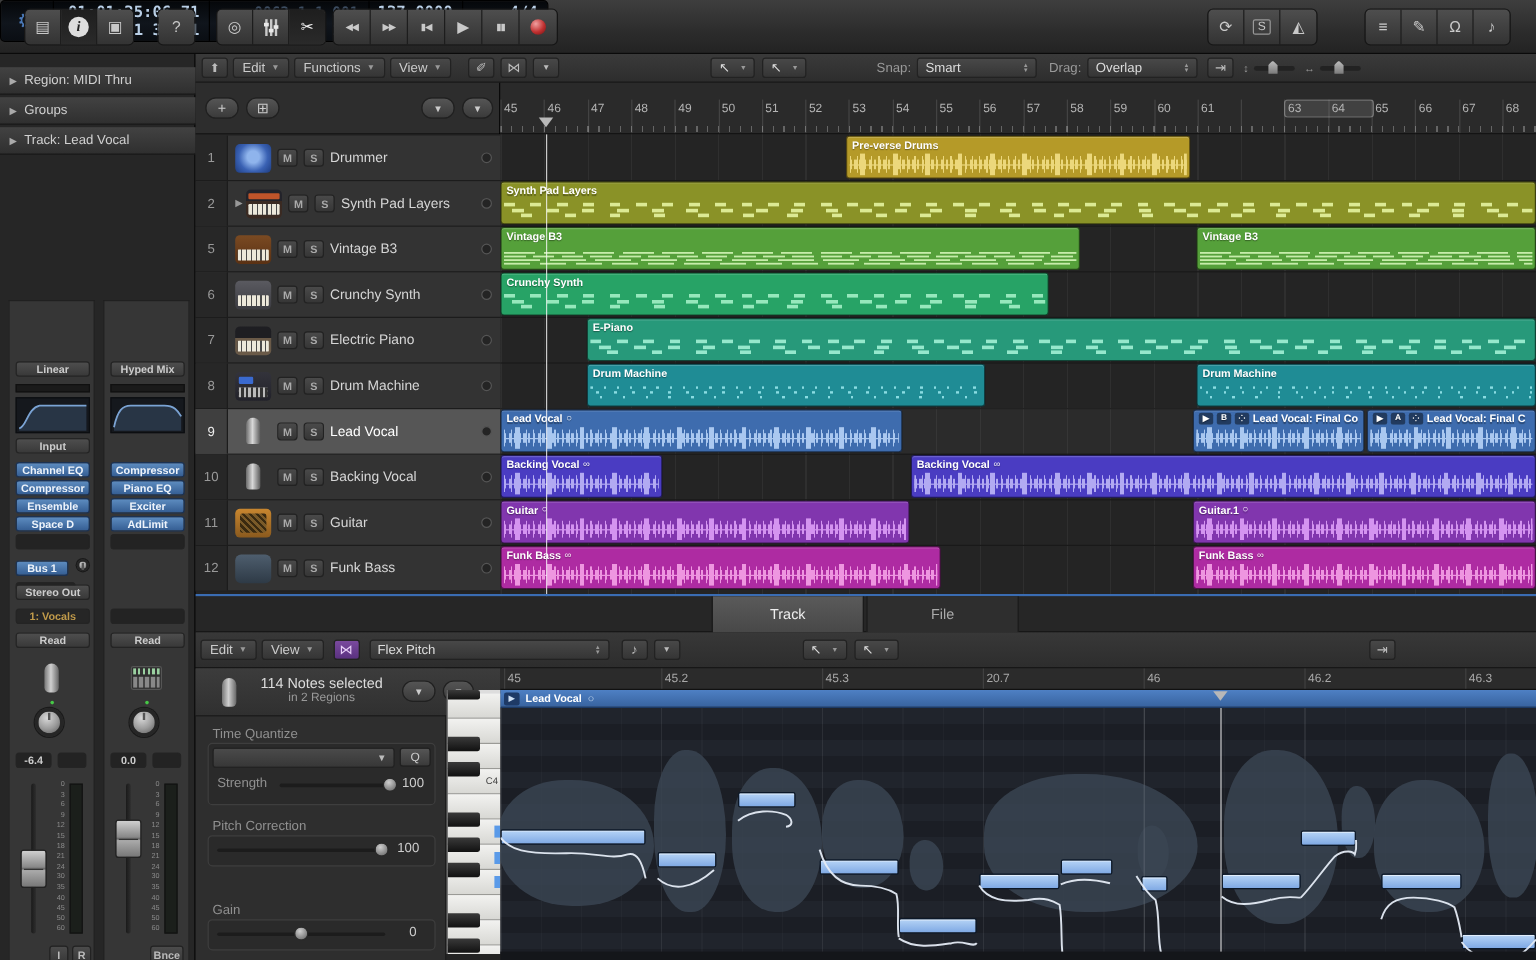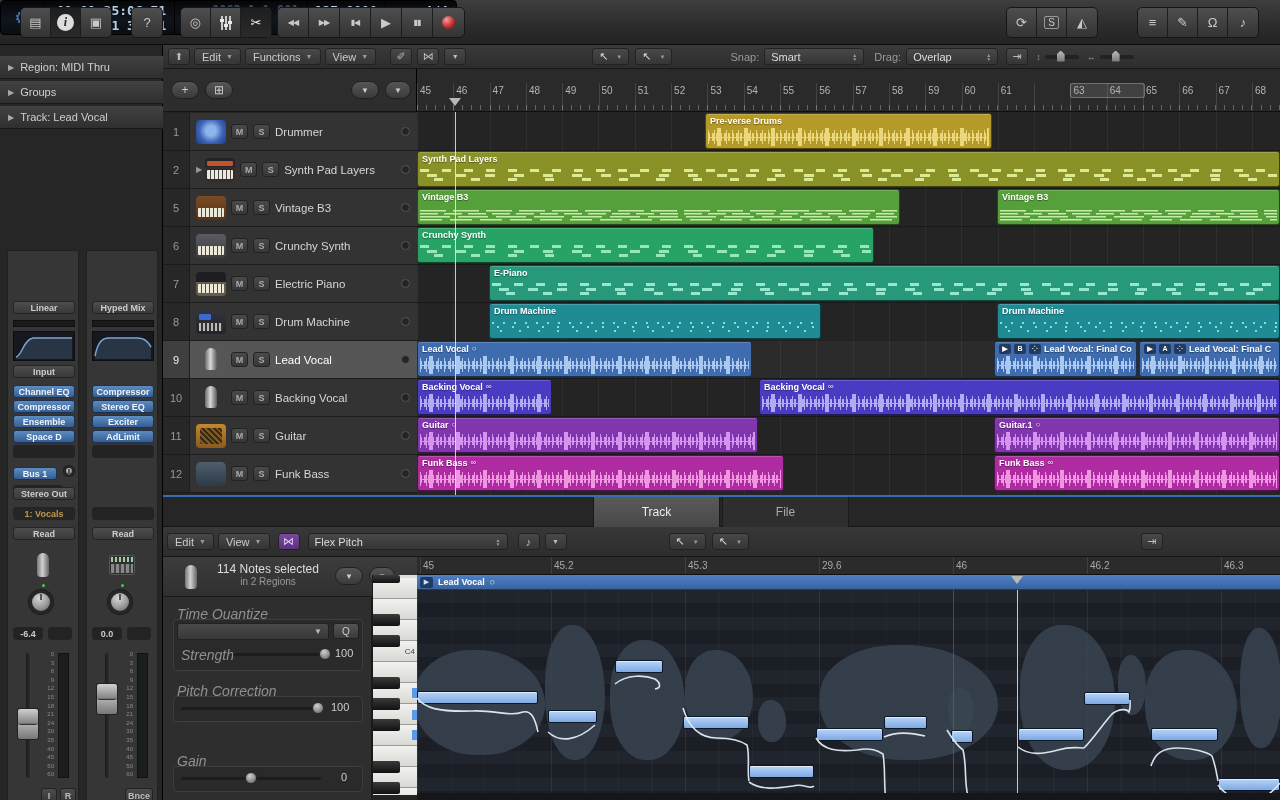--- a/index.html
+++ b/index.html
@@ -197,21 +197,21 @@
   .ed-divider{left:163px;top:495px;width:1117px;height:2px;background:#3a6cb2;}
   .ed-tabbar{left:163px;top:497px;width:1117px;height:30px;background:#262626;border-bottom:1px solid #151515;}
   .ed-tab{position:absolute;top:0;height:30px;width:127px;display:flex;align-items:center;justify-content:center;
         font-size:12px;color:#aaa;background:#2e2e2e;border-left:1px solid #1a1a1a;border-right:1px solid #1a1a1a;}
   .ed-tab.sel{background:linear-gradient(180deg,#5a5a5a,#484848);color:#eee;}
   .ed-toolbar{left:163px;top:527px;width:1117px;height:30px;background:linear-gradient(180deg,#383838,#2d2d2d);
         border-bottom:1px solid #151515;display:flex;align-items:center;}
   .ed-insp{left:163px;top:557px;width:209px;height:299px;background:#2e2e2e;border-right:1px solid #1a1a1a;}
   .ed-insp-head{position:absolute;left:0;top:0;width:254px;height:40px;background:linear-gradient(180deg,#3c3c3c,#303030);
         border-bottom:1px solid #191919;}
-  .ed-sec-label{position:absolute;font-size:14px;color:#909090;font-style:italic;}
+  .ed-sec-label{position:absolute;font-size:11px;color:#909090;}
   .ed-box{position:absolute;border:1px solid #3e3e3e;border-radius:4px;background:#2a2a2a;}
   .slider{position:absolute;height:3px;border-radius:2px;background:#1c1c1c;}
   .slider i{position:absolute;top:-5px;width:12px;height:12px;border-radius:50%;
         background:radial-gradient(circle at 40% 30%,#cfcfcf,#8a8a8a 60%,#606060);border:1px solid #2a2a2a;}
   .ed-val{position:absolute;font-size:11px;color:#ccc;}
   .dropdown{position:absolute;height:17px;border-radius:3px;background:linear-gradient(180deg,#4a4a4a,#373737);
         border:1px solid #222;display:flex;align-items:center;justify-content:flex-end;padding:0 6px;color:#bbb;font-size:8px;}
 
   
   .piano{left:372px;top:575px;width:45px;height:220px;background:#ddd;border-left:1px solid #1a1a1a;overflow:hidden;}
@@ -404,21 +404,21 @@
         <div class="sq-btn" style="left: 52px; top: 537px; width: 16px;">R</div>
       </div>
     <div class="strip" style="left:86px;" id="strip1">
         <div class="strip-el " style="top: 50px;">Hyped Mix</div>
         <div class="meter-slot" style="top: 69px;"></div>
         <div class="eq-thumb" style="top: 80px;"><svg width="60" height="28">
             <path d="M2,24 C5,10 9,6 16,6 L44,6 C52,6 55,10 58,15" fill="none" stroke="#7fa8d8" stroke-width="1.5"></path>
             <path d="M2,24 C5,10 9,6 16,6 L44,6 C52,6 55,10 58,15 L58,27 L2,27 Z" fill="rgba(100,140,190,.25)" stroke="none"></path>
           </svg></div>
         <div class="strip-el plug" style="top: 134px;">Compressor</div>
-        <div class="strip-el plug" style="top: 149px;">Stereo EQ</div>
+        <div class="strip-el plug" style="top: 149px;">Piano EQ</div>
         <div class="strip-el plug" style="top: 164px;">Exciter</div>
         <div class="strip-el plug" style="top: 179px;">AdLimit</div>
         <div class="strip-el dark" style="top: 194px;"></div>
         <div class="strip-el dark" style="top: 256px;"></div>
         <div class="strip-el " style="top: 276px;">Read</div>
         <div class="spk-ico" style="left: 22px; top: 304px;"></div>
         <div class="knob-dot" style="left: 34px; top: 333px;"></div>
         <div class="knob" style="width: 24px; height: 24px; left: 21px; top: 339px;"></div>
         <div class="strip-el dark" style="top: 376px; width: 30px; left: 5px; color: rgb(204, 204, 204);">0.0</div>
         <div class="strip-el dark" style="top: 376px; width: 24px; left: 40px;"></div>
@@ -884,21 +884,21 @@
       <div class="bluemark" style="top: 155px;"></div>
     </div>
 
   <div class="abs ed-ruler" id="ed-ruler">
       <div class="edr-num" style="left: 6px;">45</div>
       <div style="position: absolute; left: 3px; top: 0px; bottom: 0px; width: 1px; background: rgba(255, 255, 255, 0.1);"></div>
       <div class="edr-num" style="left: 137px;">45.2</div>
       <div style="position: absolute; left: 134px; top: 0px; bottom: 0px; width: 1px; background: rgba(255, 255, 255, 0.1);"></div>
       <div class="edr-num" style="left: 271px;">45.3</div>
       <div style="position: absolute; left: 268px; top: 0px; bottom: 0px; width: 1px; background: rgba(255, 255, 255, 0.1);"></div>
-      <div class="edr-num" style="left: 405px;">29.6</div>
+      <div class="edr-num" style="left: 405px;">20.7</div>
       <div style="position: absolute; left: 402px; top: 0px; bottom: 0px; width: 1px; background: rgba(255, 255, 255, 0.1);"></div>
       <div class="edr-num" style="left: 539px;">46</div>
       <div style="position: absolute; left: 536px; top: 0px; bottom: 0px; width: 1px; background: rgba(255, 255, 255, 0.1);"></div>
       <div class="edr-num" style="left: 673px;">46.2</div>
       <div style="position: absolute; left: 670px; top: 0px; bottom: 0px; width: 1px; background: rgba(255, 255, 255, 0.1);"></div>
       <div class="edr-num" style="left: 807px;">46.3</div>
       <div style="position: absolute; left: 804px; top: 0px; bottom: 0px; width: 1px; background: rgba(255, 255, 255, 0.1);"></div>
     </div>
   <div class="abs ed-regionbar">
     <span class="erb-btn">▶</span>

